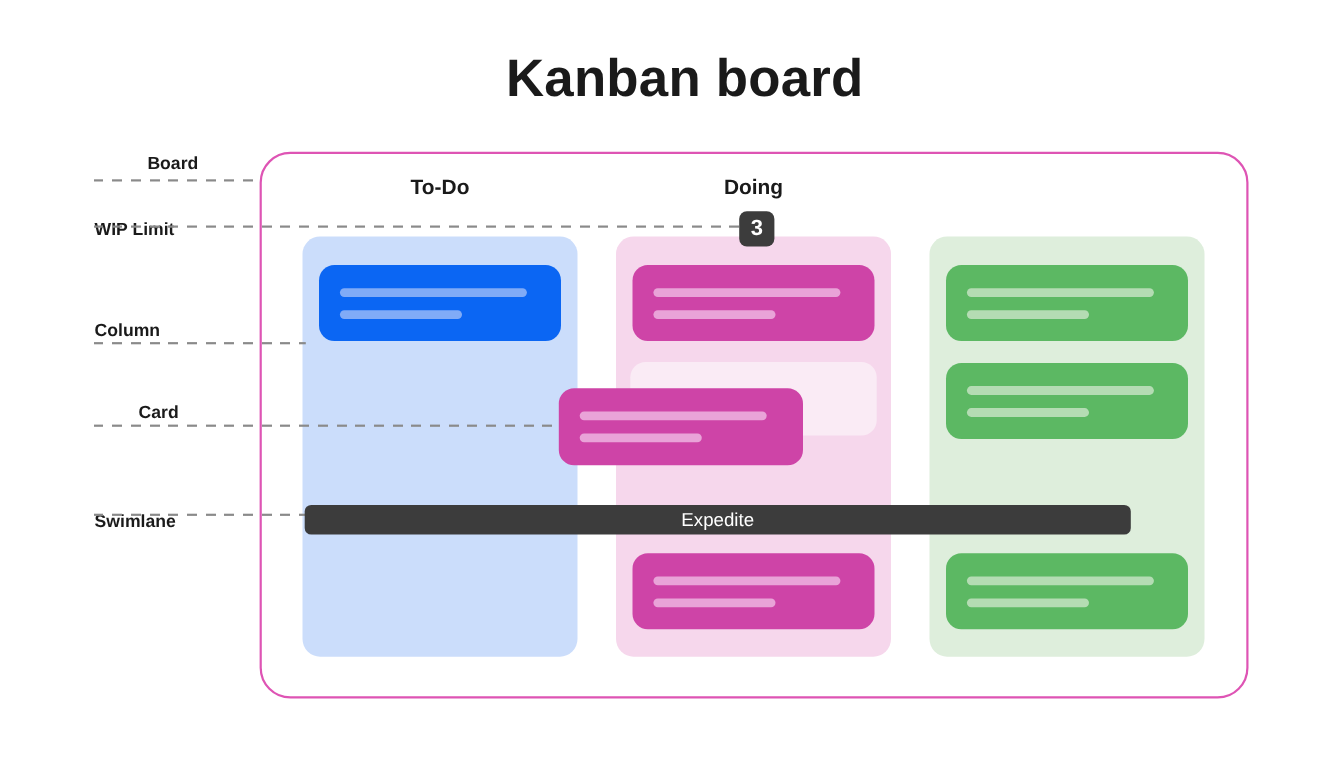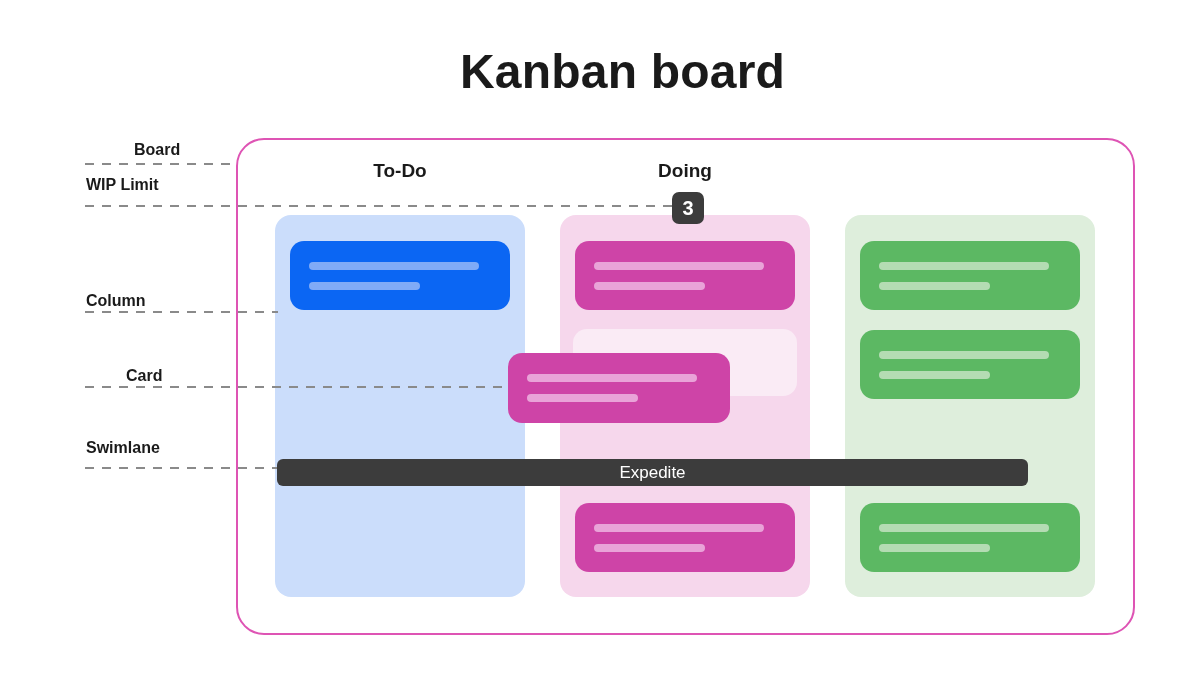--- a/index.html
+++ b/index.html
@@ -28,24 +28,24 @@
 
   
   .lbl {
     position: absolute;
     left: 86px;
     font-size: 16px;
     font-weight: 700;
     line-height: 20px;
   }
   #lbl-board    { top: 140px; margin-left: 48px; }
-  #lbl-wip      { top: 175px; }
+  #lbl-wip      { top: 200px; }
   #lbl-column   { top: 291px; text-align: center; }
   #lbl-card     { top: 366px; margin-left: 40px; }
-  #lbl-swimlane { top: 438px; }
+  #lbl-swimlane { top: 465px; }
 
   
   .dash {
     position: absolute;
     height: 2px;
     background: repeating-linear-gradient(to right,
       var(--dash, #8a8a8a) 0, var(--dash, #8a8a8a) 9px,
       transparent 9px, transparent 17px);
     z-index: 3;
   }

